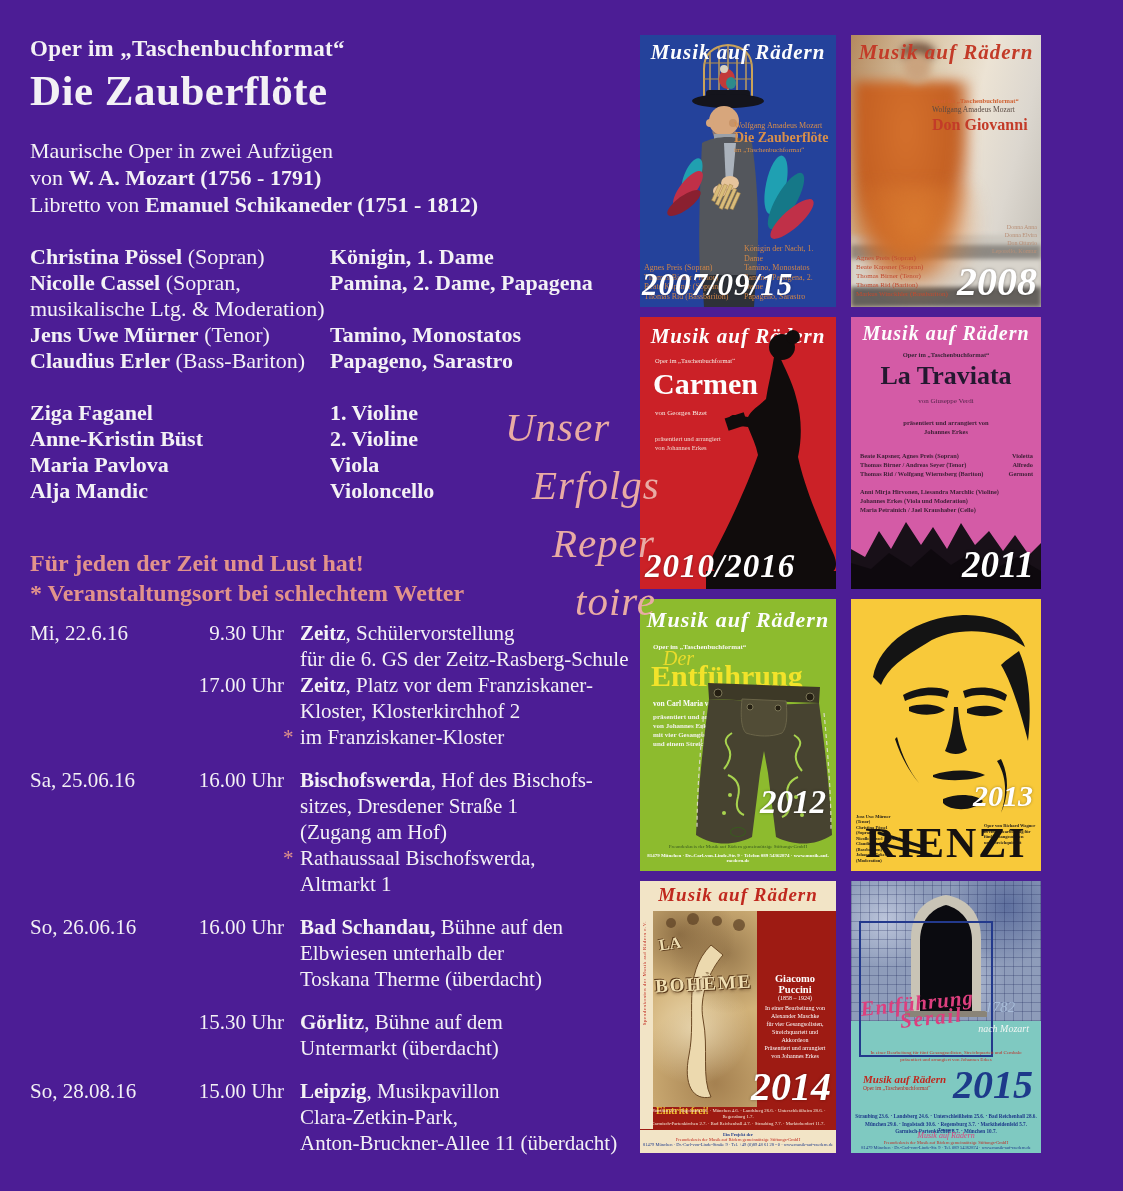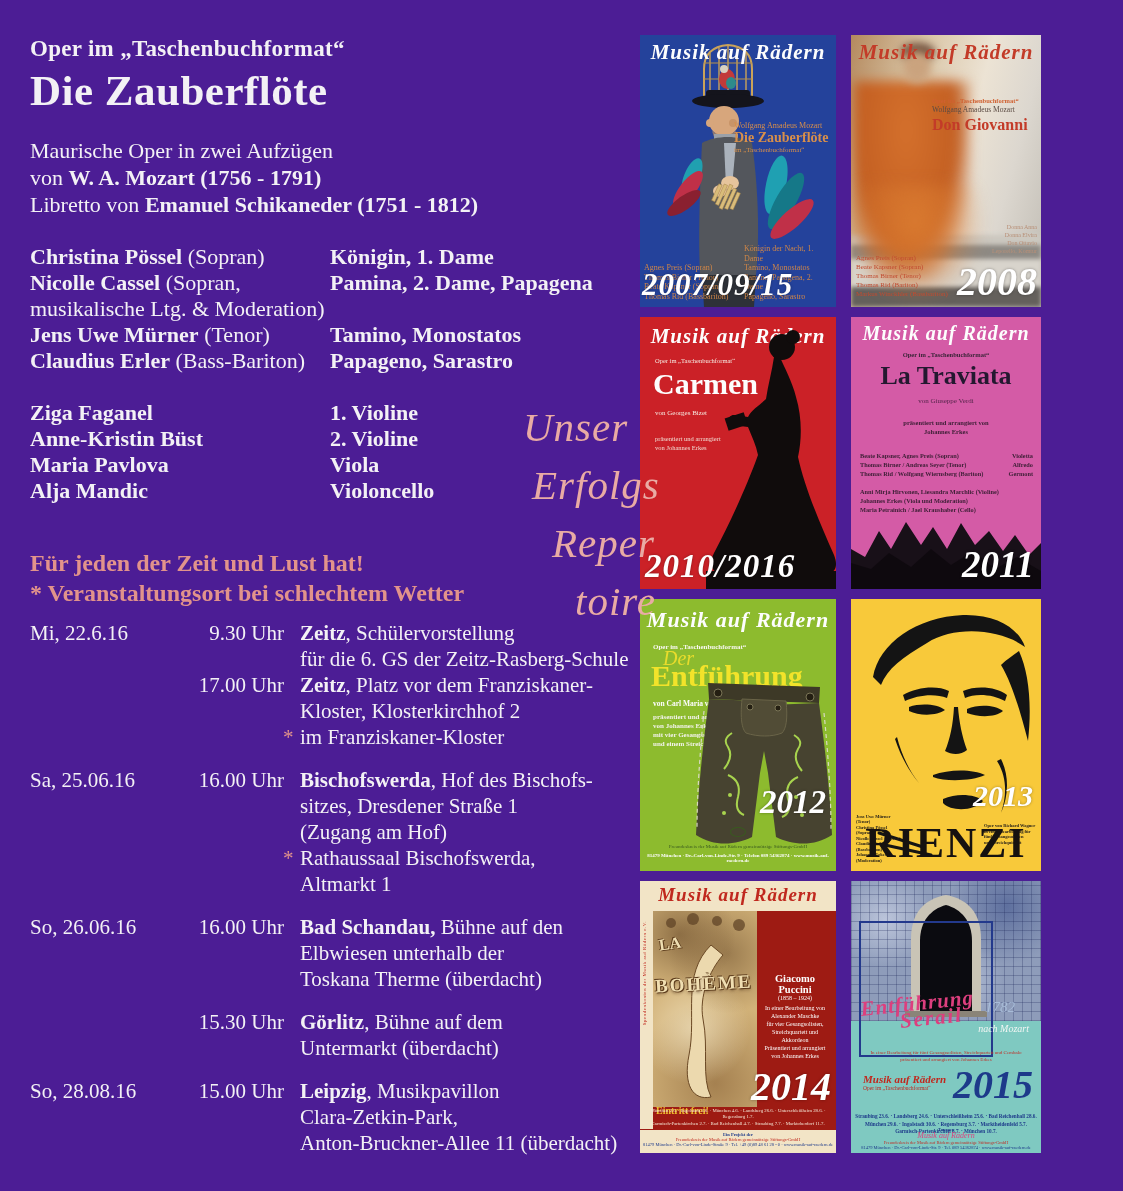--- a/index.html
+++ b/index.html
@@ -21,21 +21,21 @@
   .schedule{width:620px;font-size:21px;}
   .sch-group{display:grid;grid-template-columns:130px 108px 1fr;column-gap:16px;margin-bottom:17px;}
   .sch-date{grid-column:1;grid-row:1;line-height:26px;}
   .sch-time{grid-column:2;text-align:right;line-height:26px;}
   .sch-lines{grid-column:3;line-height:26px;}
   .sch-line{position:relative;}
   .sch-line .star{position:absolute;left:-17px;color:#e2938b;}
   
   .overlay{z-index:30;font-style:italic;font-size:41px;line-height:58px;color:#e9aba4;
            letter-spacing:1px;}
-  .overlay div:nth-child(1){margin-left:18px;}
+  .overlay div:nth-child(1){}
   .overlay div:nth-child(2){margin-left:27px;}
   .overlay div:nth-child(3){margin-left:47px;}
   .overlay div:nth-child(4){margin-left:70px;}
 
   
   .grid{position:absolute;left:640px;top:35px;display:grid;grid-template-columns:196px 190px;
         grid-auto-rows:272px;gap:10px 15px;z-index:10;}
   .poster{position:relative;overflow:hidden;}
   .brand{font-style:italic;font-weight:bold;text-align:center;letter-spacing:1px;}
   .year{font-style:italic;font-weight:bold;color:#fff;text-shadow:0 0 3px rgba(0,0,0,.35);}

